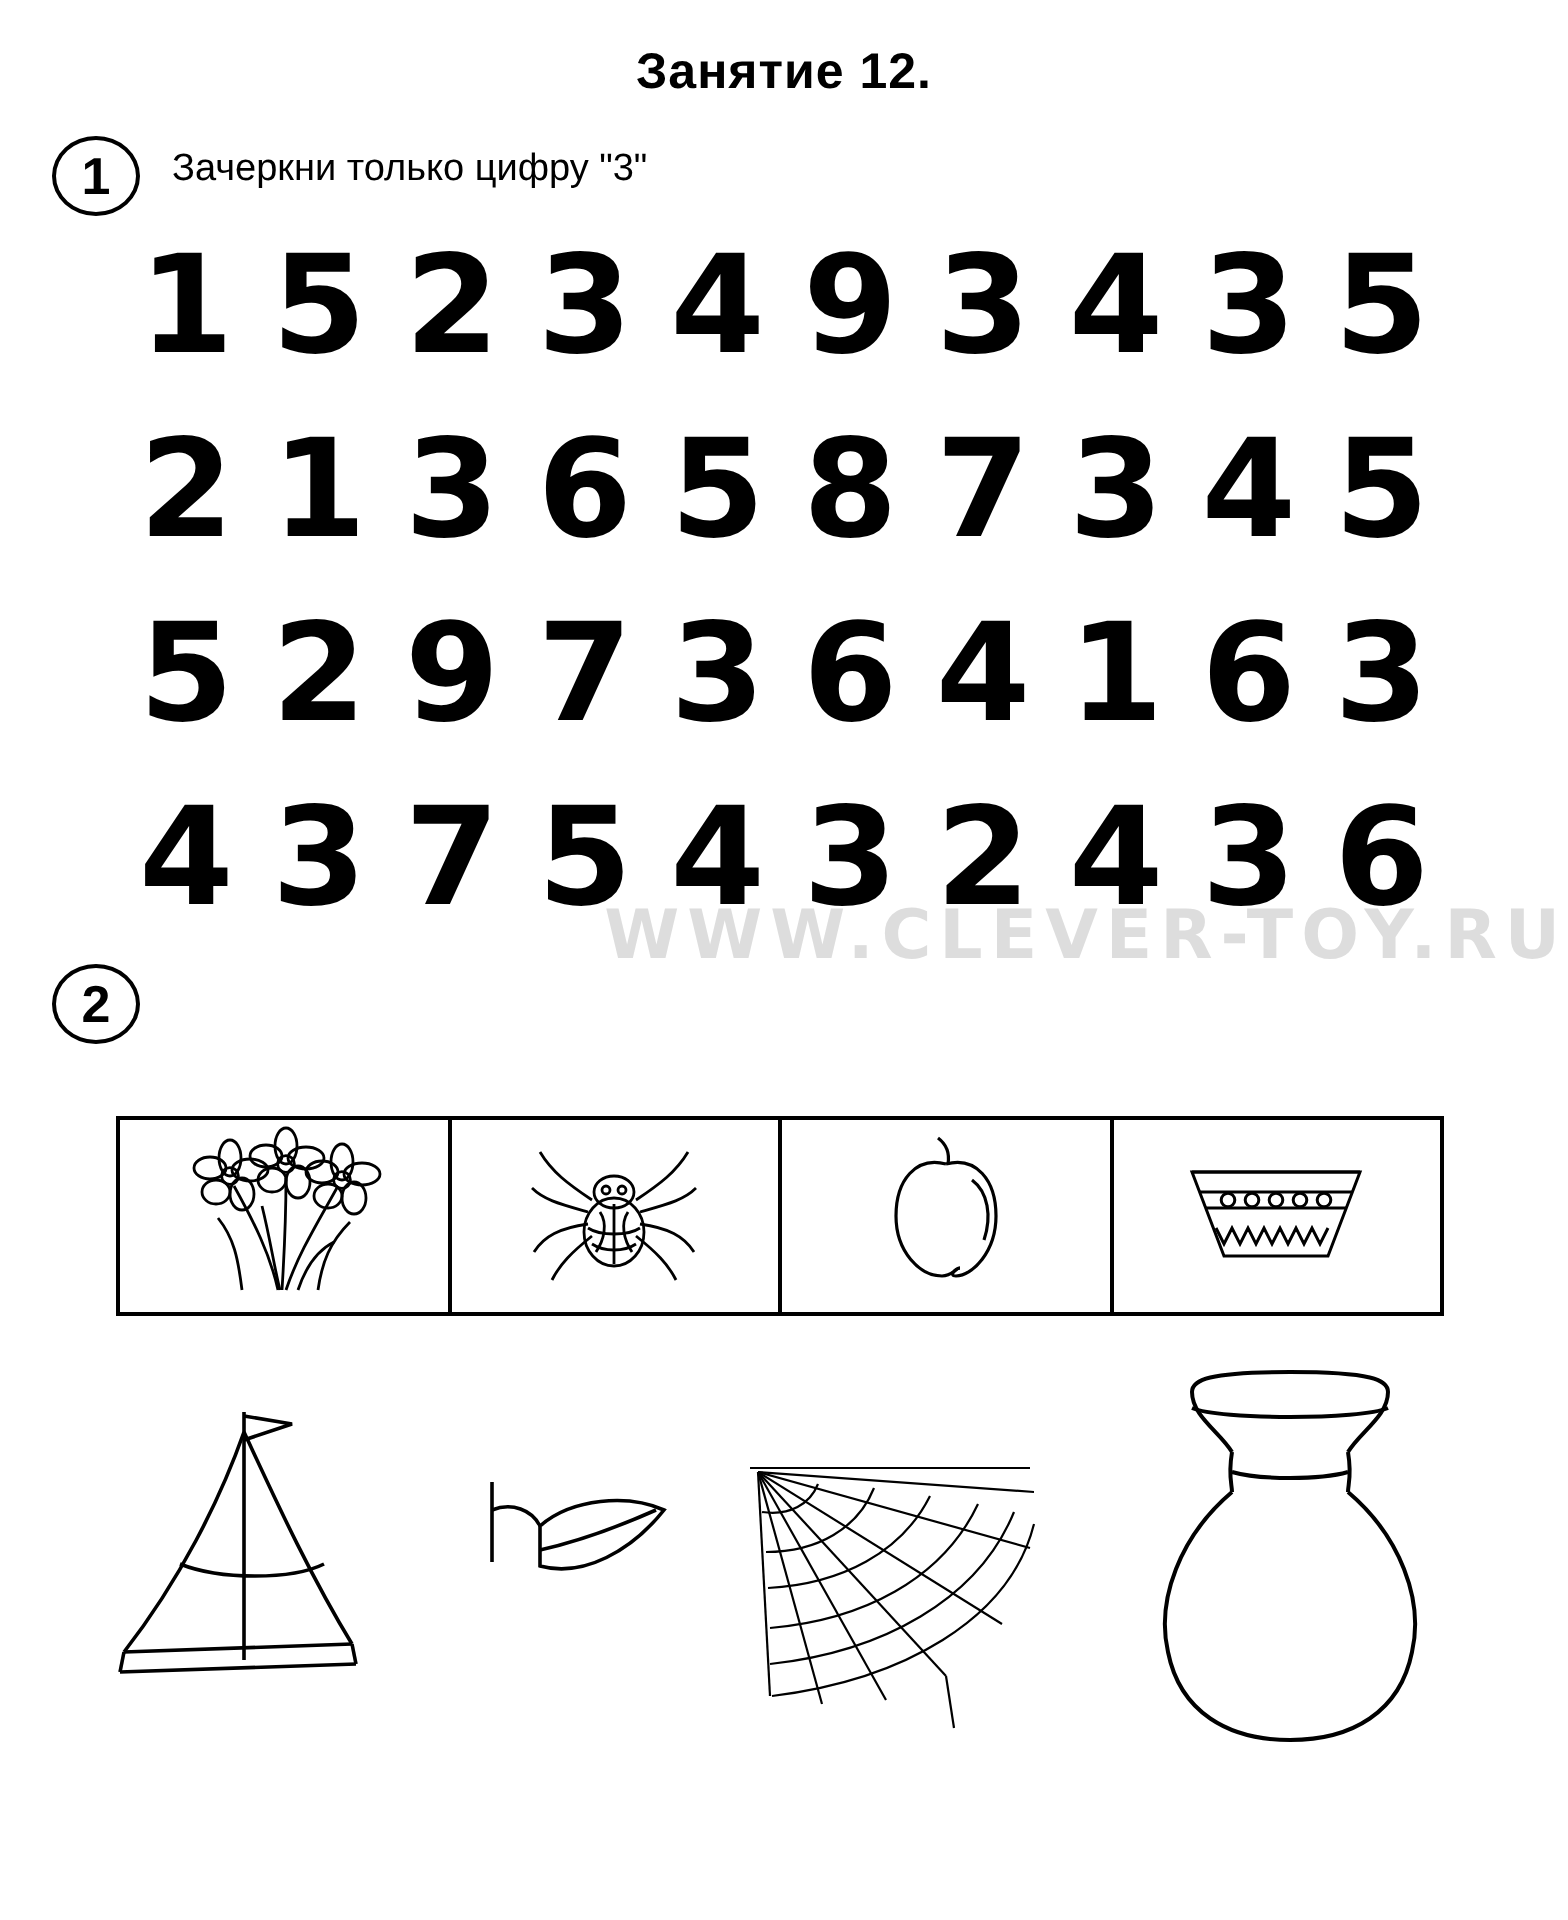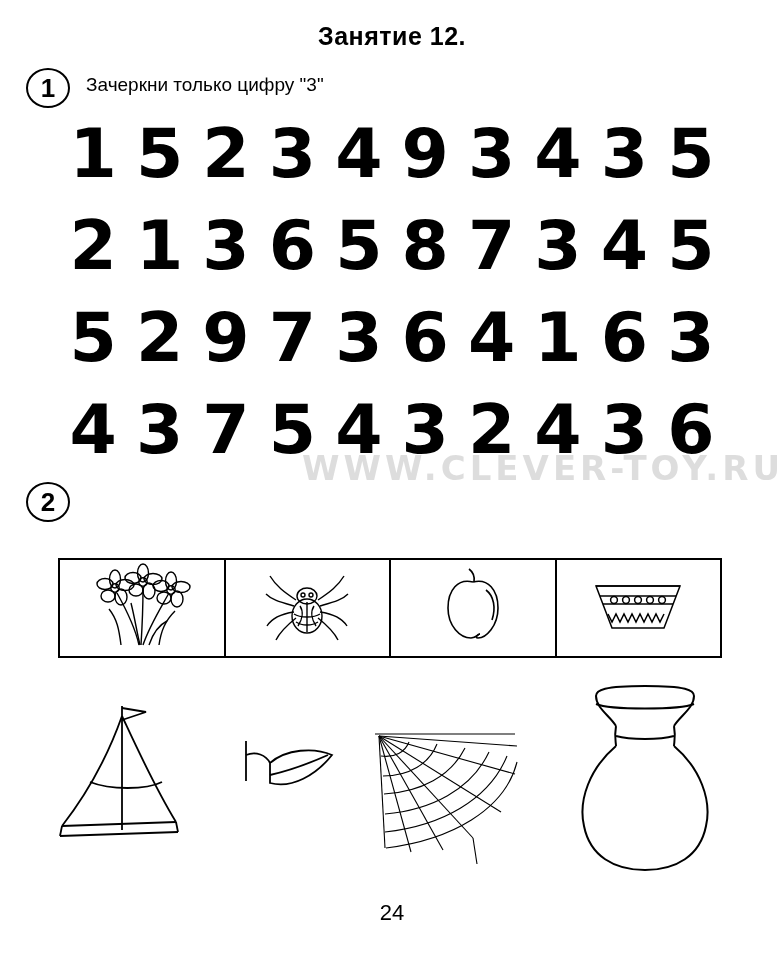--- a/index.html
+++ b/index.html
@@ -377,15 +377,14 @@
           <path d="M56 46 C54 58 56 62 56 66"></path>
           <path d="M114 46 C116 58 114 62 114 66"></path>
           <path d="M56 56 C70 60 100 60 114 56"></path>
           <path d="M56 66 C30 88 18 120 24 146 C30 176 54 190 85 190 C116 190 140 176 146 146 C152 120 140 88 114 66"></path>
         </g>
       </svg>
     </div>
 
   </div>
 
-  <div class="page-number">24</div>
 
 </div>
 
 </body></html>

